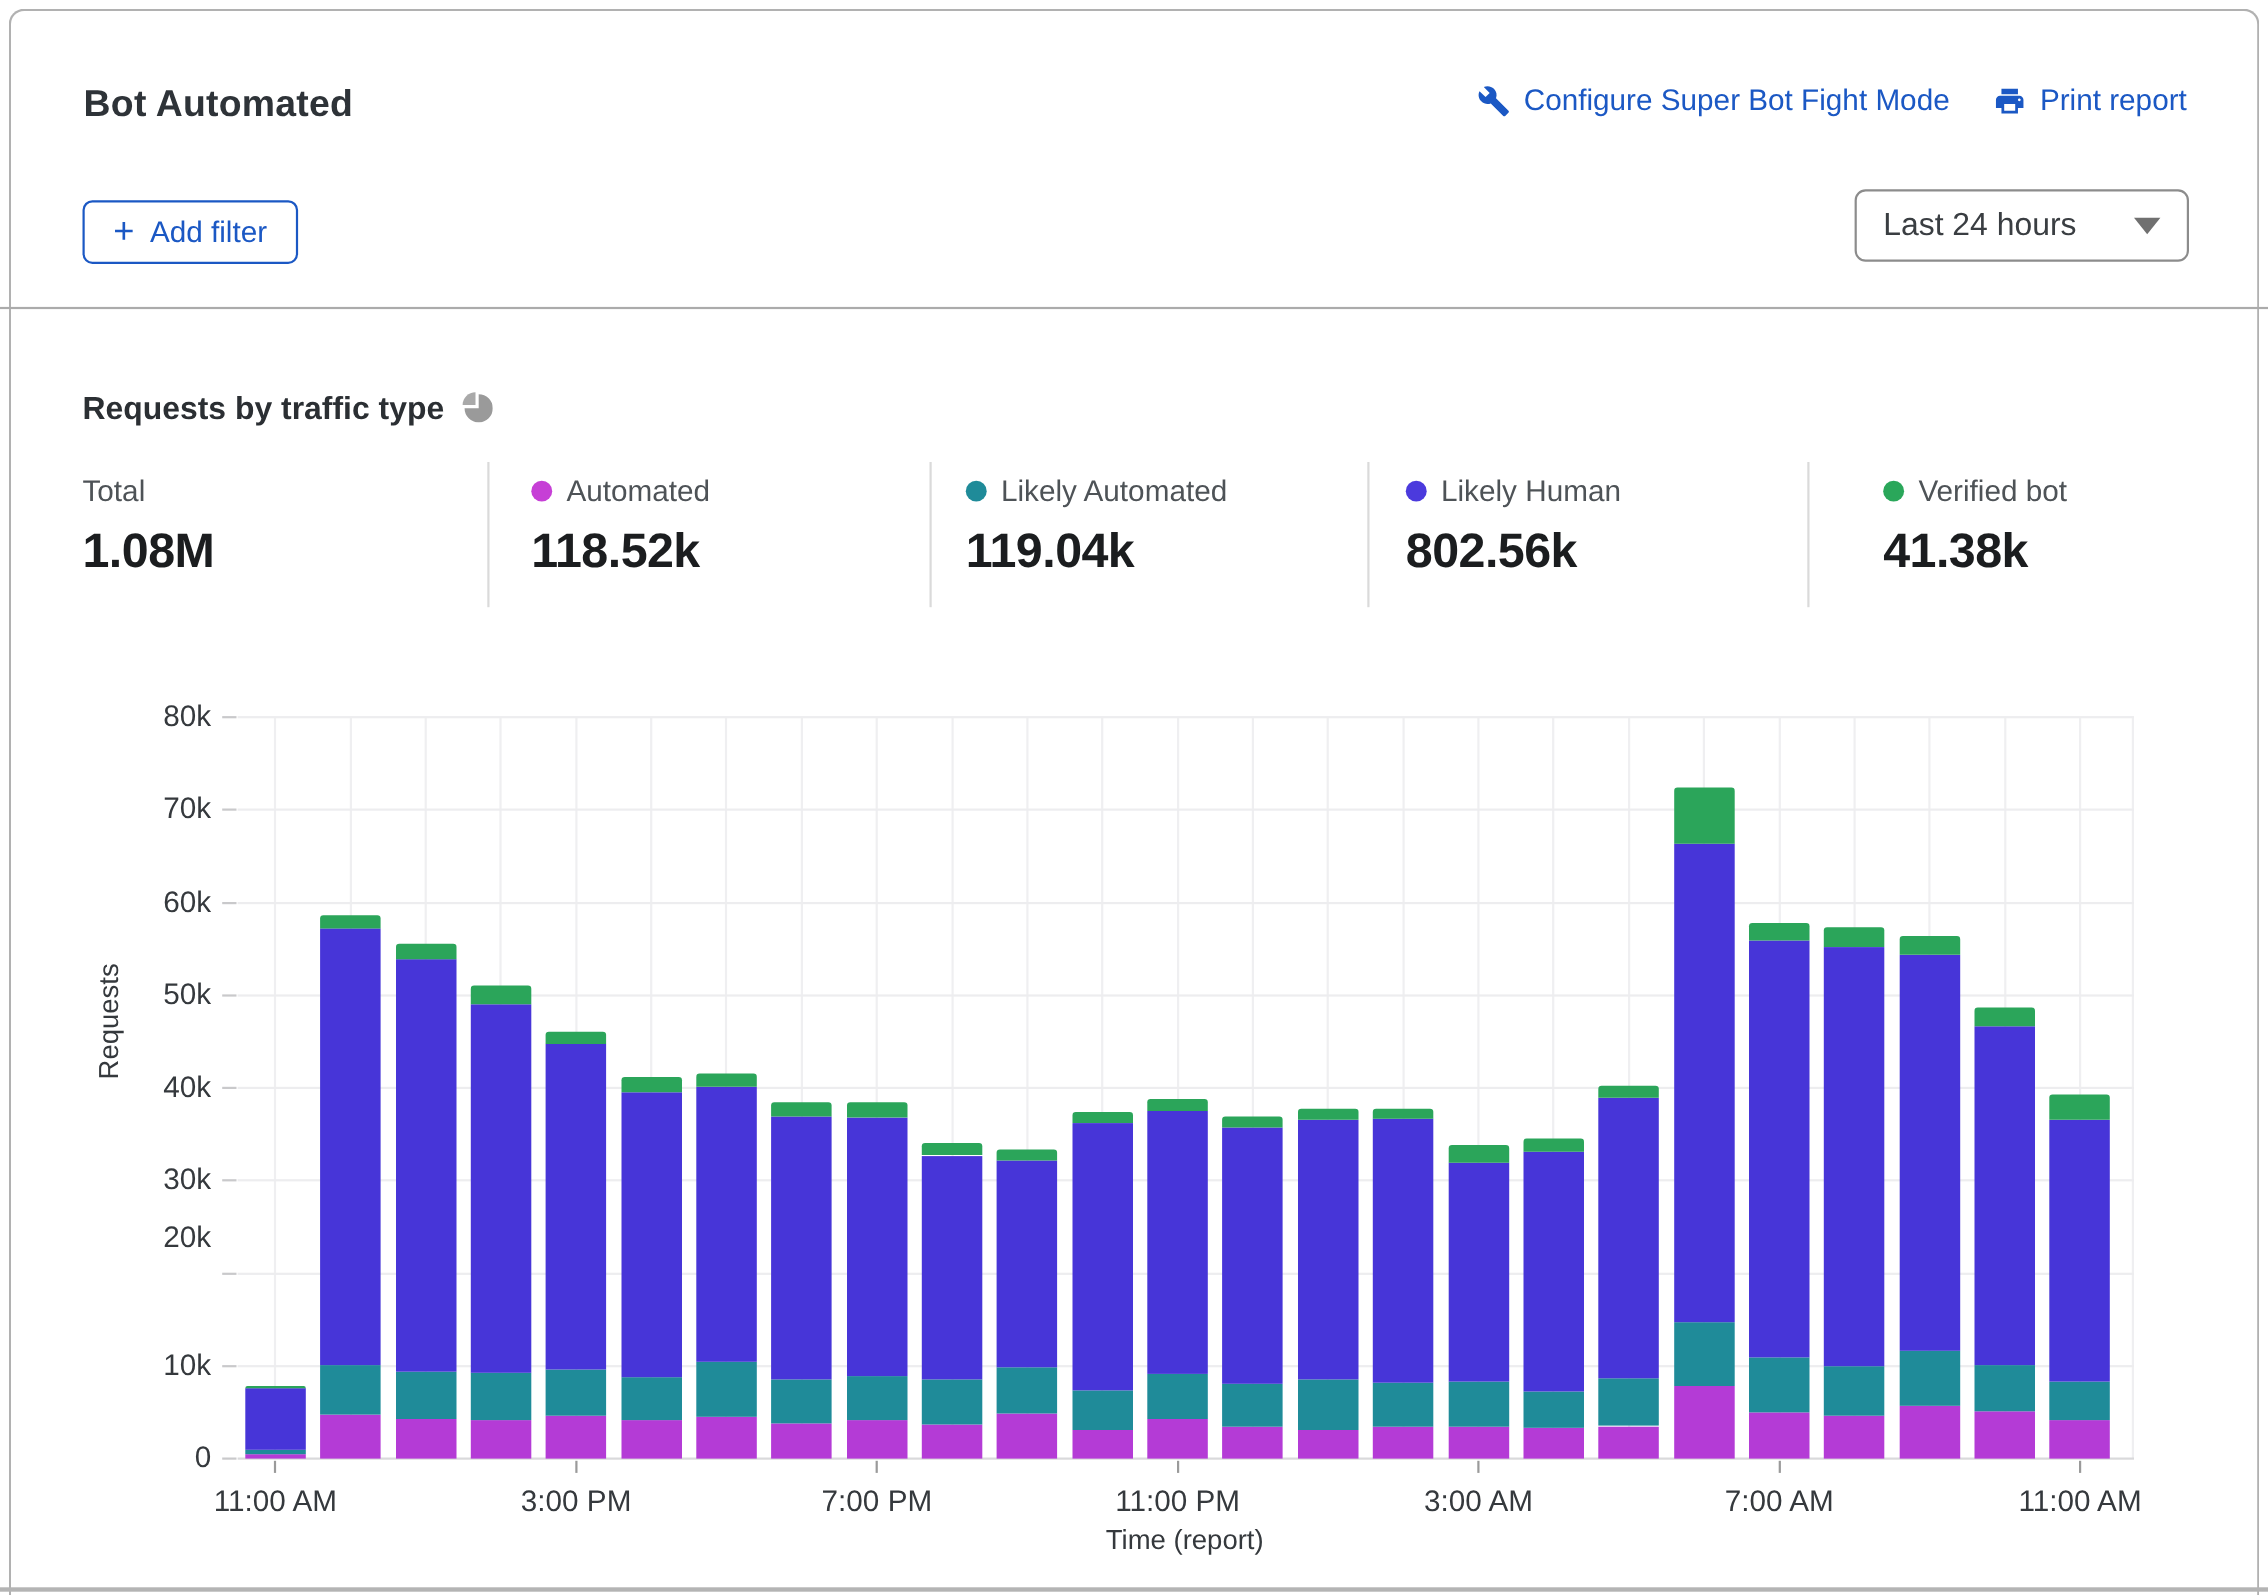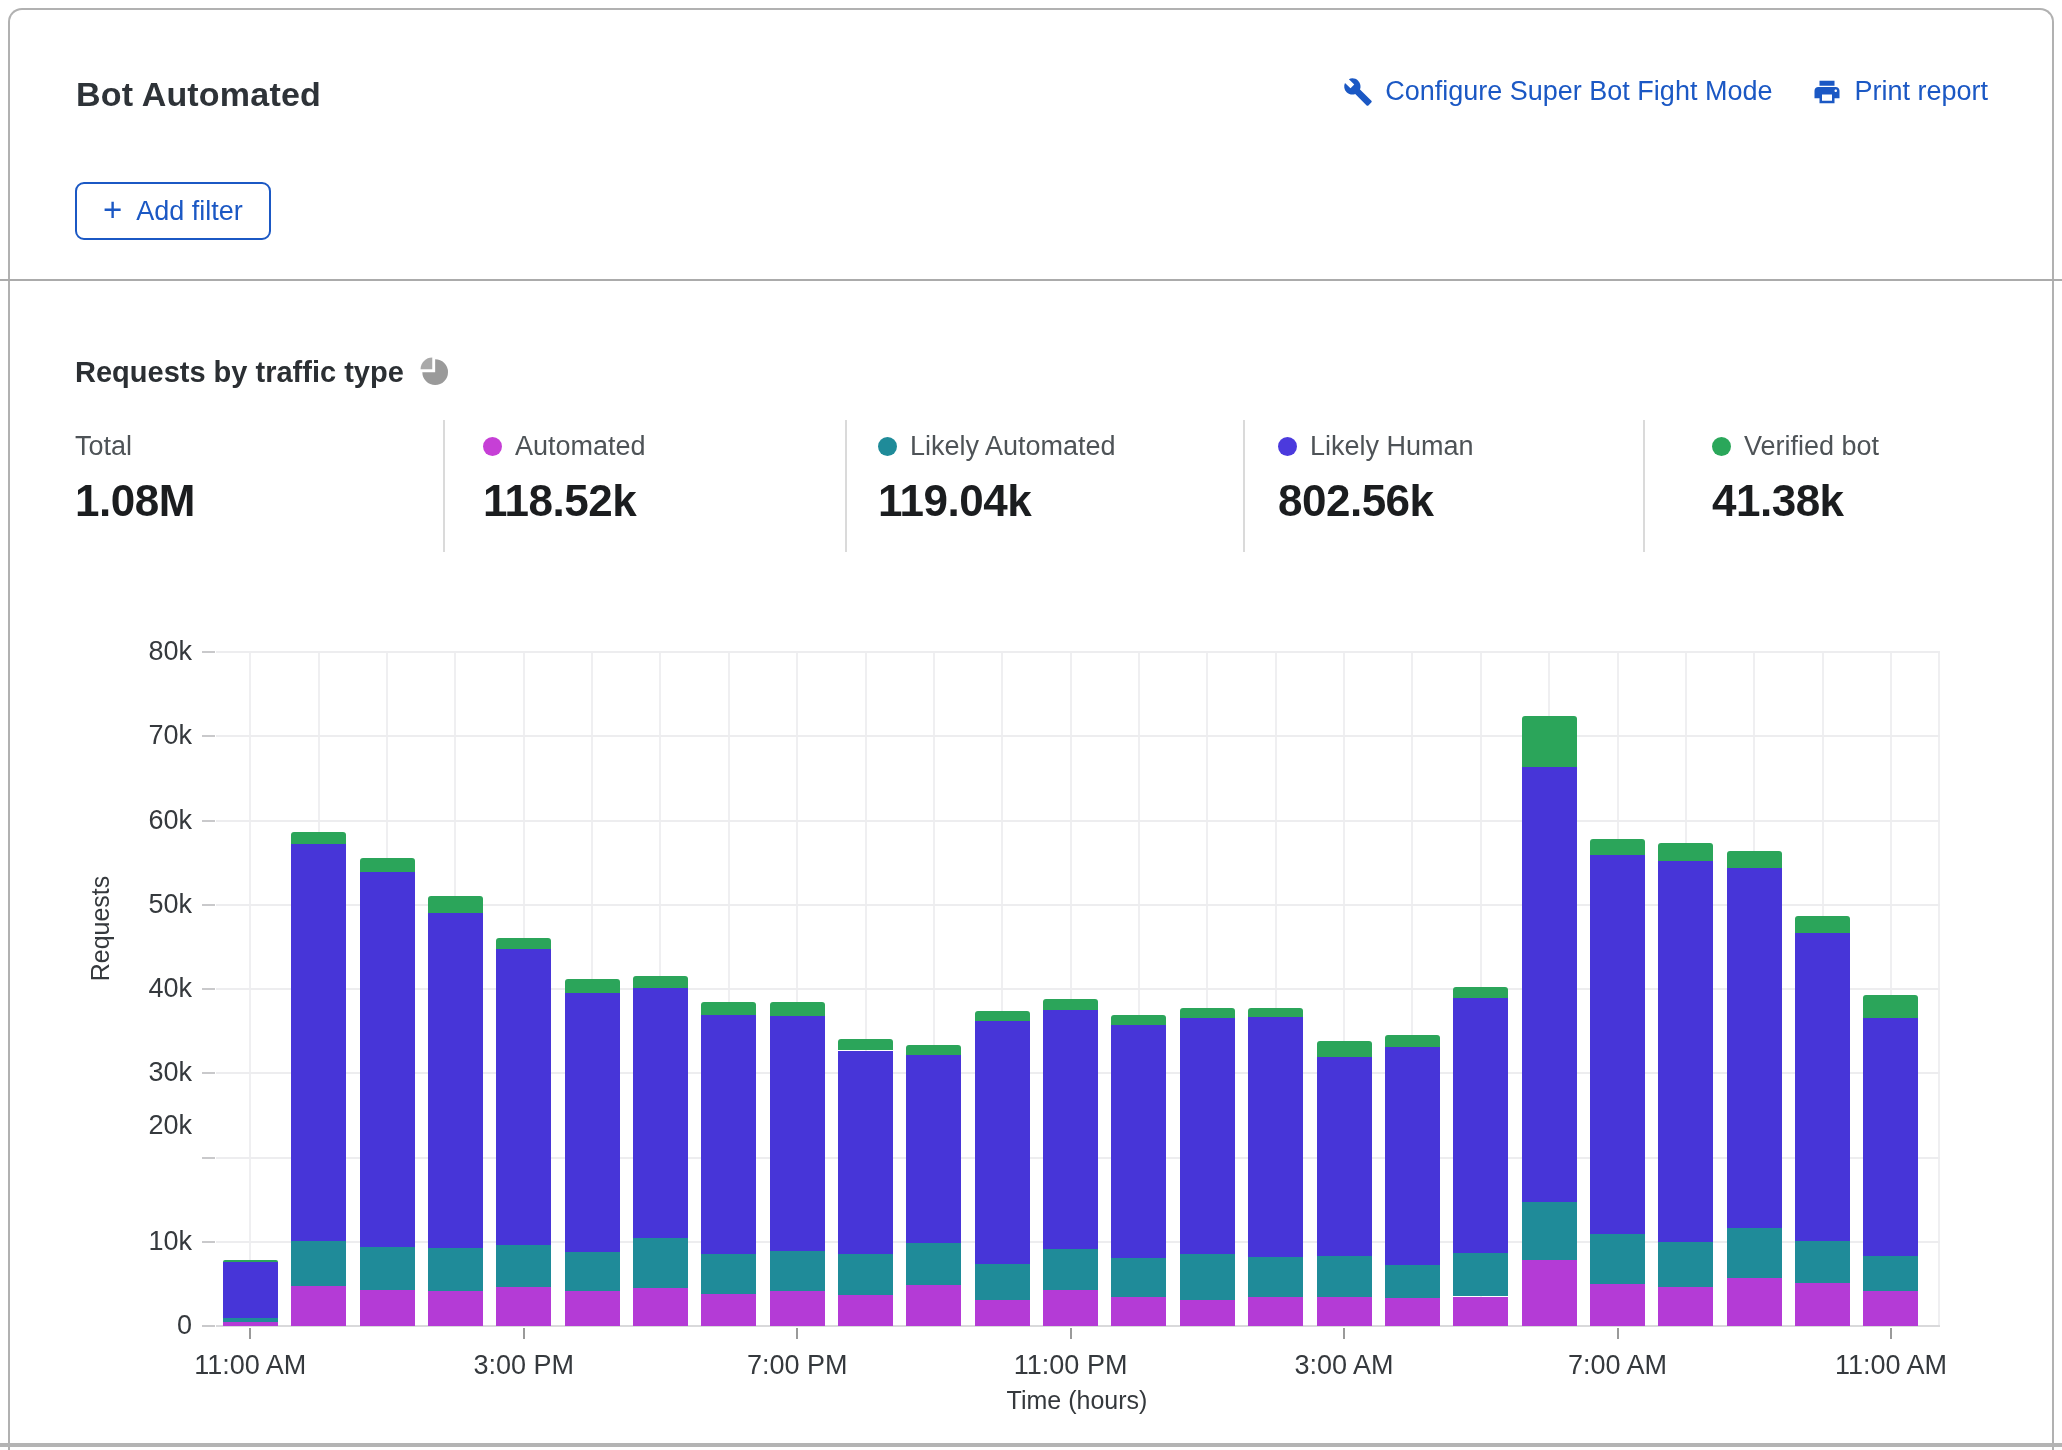--- a/index.html
+++ b/index.html
@@ -83,20 +83,24 @@
       </span>
       <span>Print report</span>
     </div>
   </div>
 
   <button class="add-filter-btn">
     <span class="plus">+</span>
     <span>Add filter</span>
   </button>
 
+  <div class="time-select">
+    <span>Last 24 hours</span>
+    <span class="caret"></span>
+  </div>
 
   <div class="divider header-divider"></div>
 
   <div class="section-title-row">
     <span class="section-title">Requests by traffic type</span>
     <span>
       <svg width="28" height="28" viewBox="0 0 24 24" fill="#9a9a9a">
         <path d="M13 13 L13 2 A11 11 0 1 1 2 13 Z"></path>
         <path d="M10.5 10.5 L10.5 0.5 A10 10 0 0 0 0.5 10.5 Z" opacity="0.85"></path>
       </svg>
@@ -307,16 +311,16 @@
       <div class="xtick-mark" style="left: 1069.62px; top: 1328px;"></div>
       <div class="xtick-label" style="left: 980.62px; top: 1350px;">11:00 PM</div>
       <div class="xtick-mark" style="left: 1343.06px; top: 1328px;"></div>
       <div class="xtick-label" style="left: 1254.06px; top: 1350px;">3:00 AM</div>
       <div class="xtick-mark" style="left: 1616.5px; top: 1328px;"></div>
       <div class="xtick-label" style="left: 1527.5px; top: 1350px;">7:00 AM</div>
       <div class="xtick-mark" style="left: 1889.94px; top: 1328px;"></div>
       <div class="xtick-label" style="left: 1800.94px; top: 1350px;">11:00 AM</div>
     </div>
   <div class="axis-title-y">Requests</div>
-  <div class="axis-title-x">Time (hours)</div>
+  <div class="axis-title-x">Time (report)</div>
 
   <div class="divider bottom-divider"></div>
 </div>
 
 </body></html>

